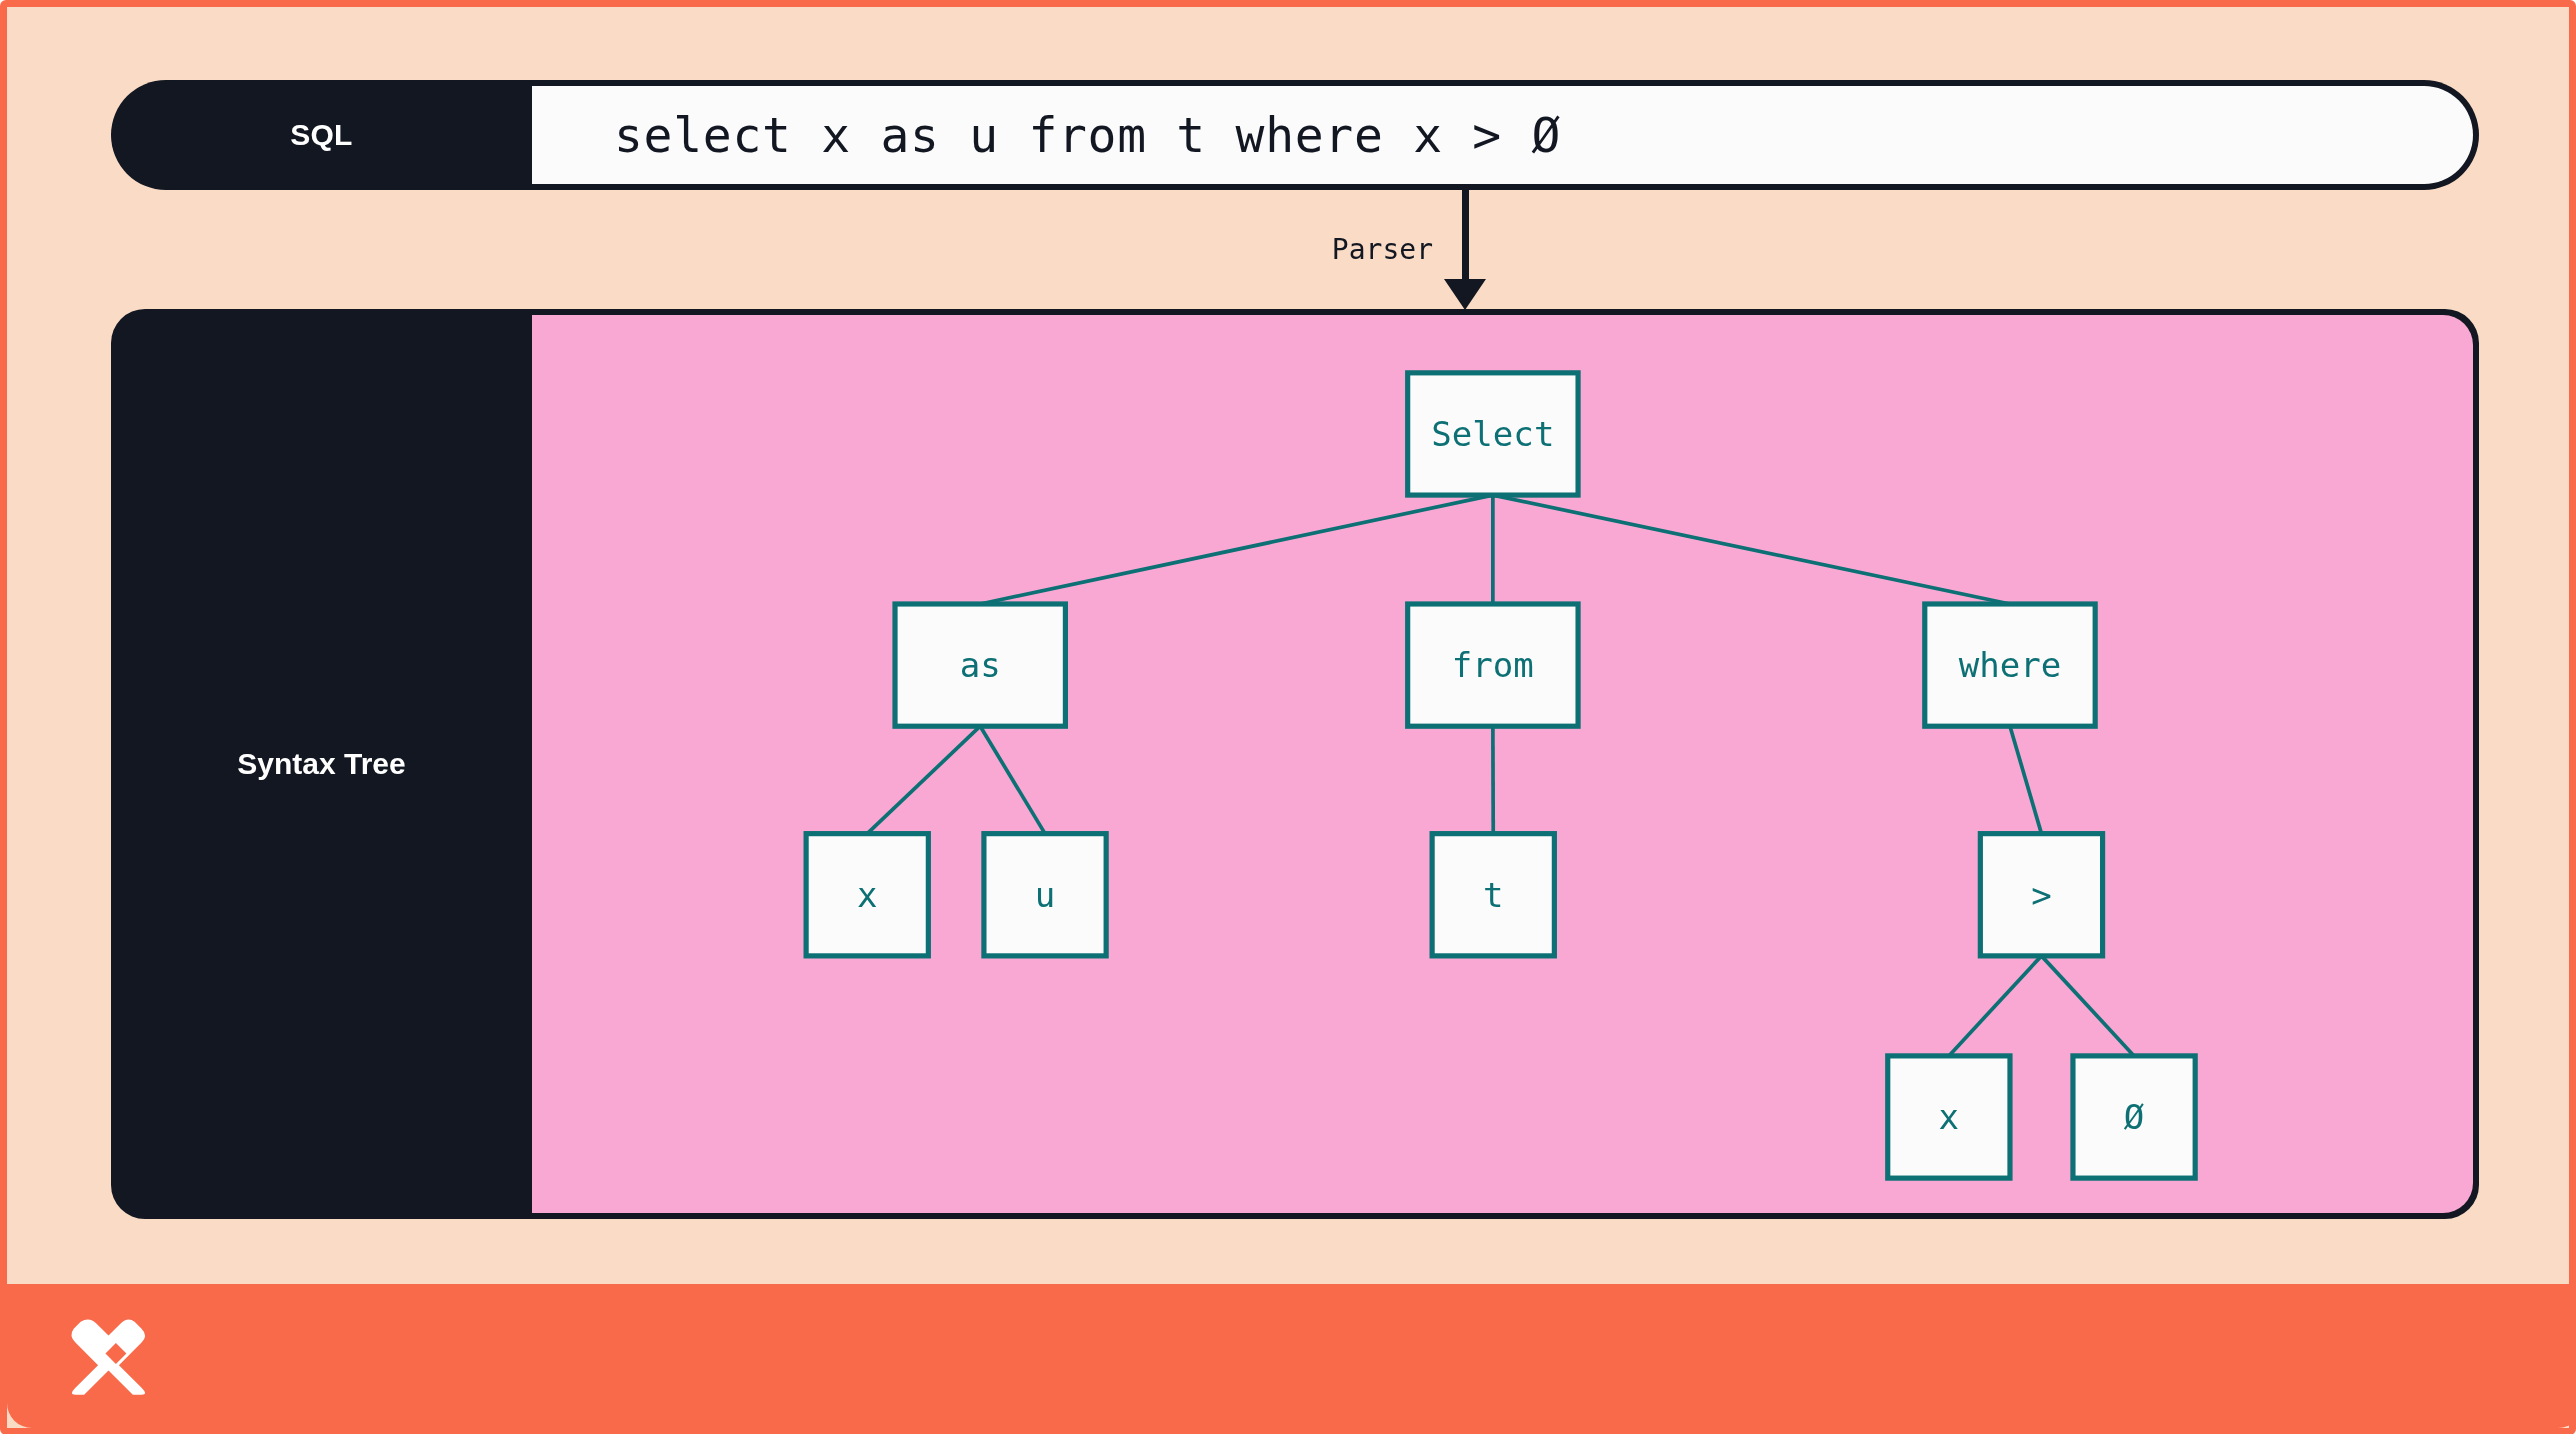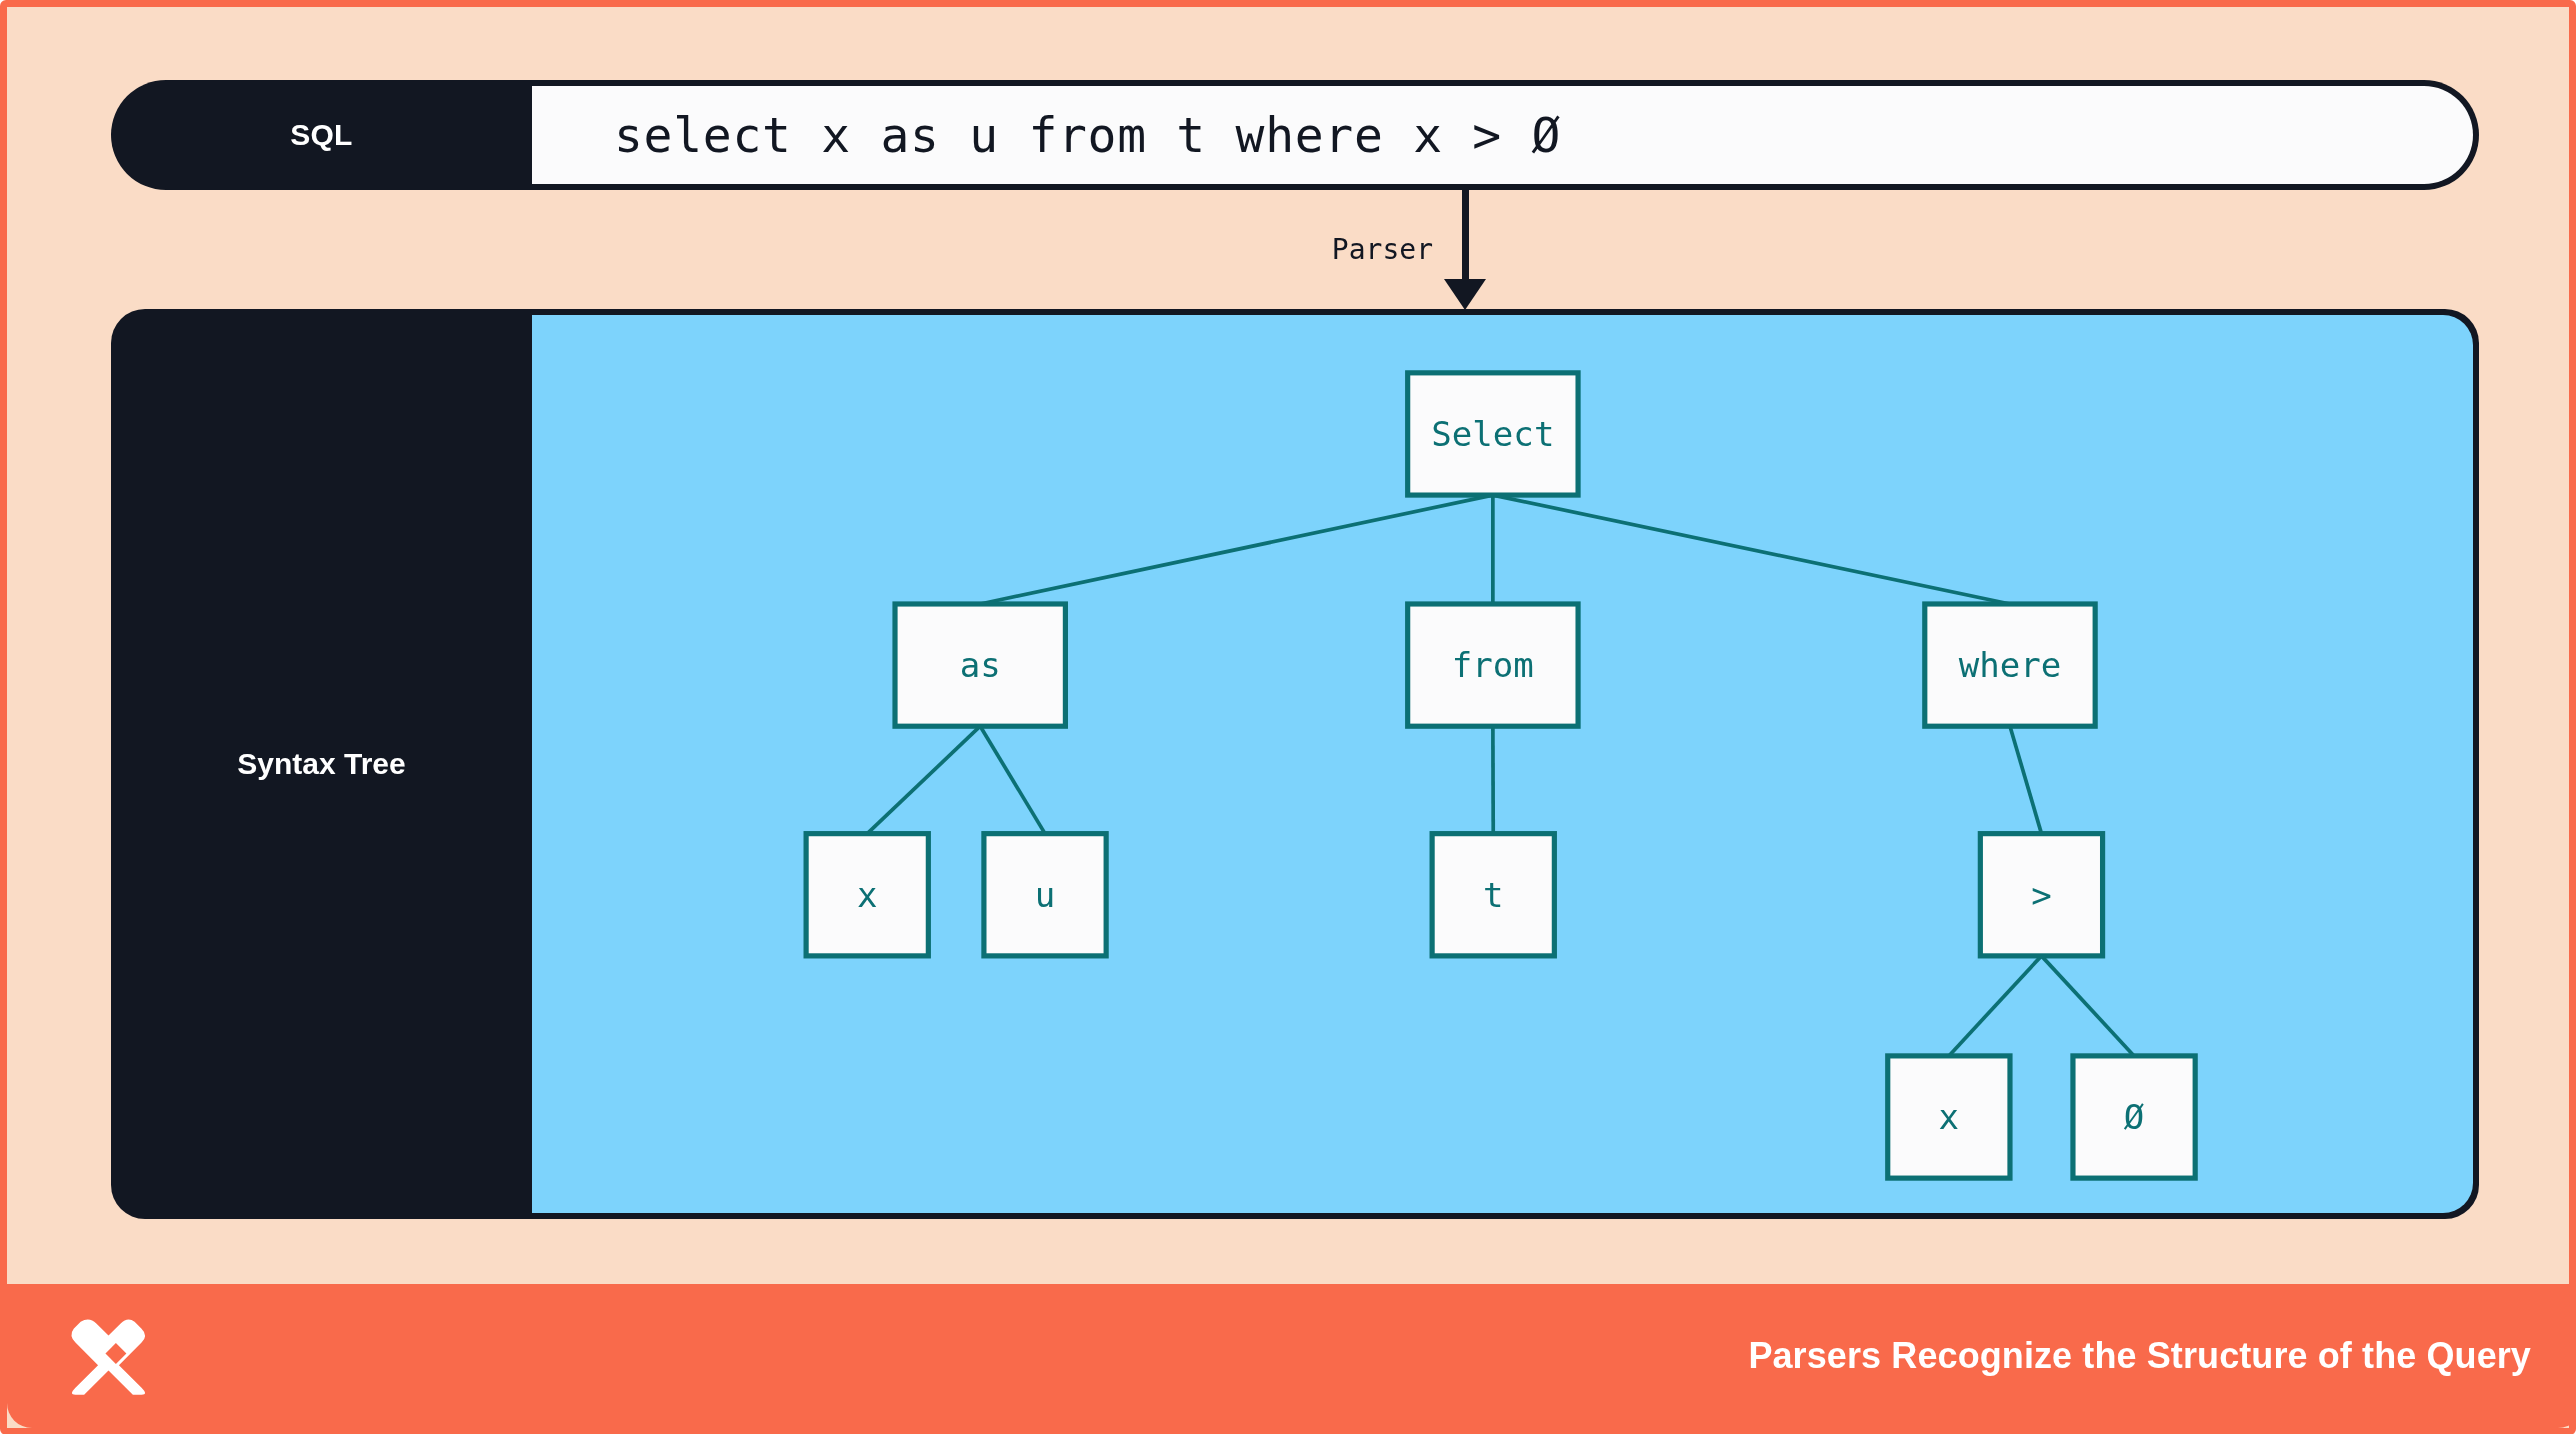--- a/index.html
+++ b/index.html
@@ -136,21 +136,21 @@
     justify-content: center;
     color: #ffffff;
     font-size: 30px;
     font-weight: bold;
     font-family: "Liberation Sans", sans-serif;
   }
   .tree-canvas-cell {
     flex: 1 1 auto;
     position: relative;
     margin: 6px 6px 6px 0;
-    background: #7dd3fc;
+    background: #f9a8d4;
     border-radius: 0 30px 30px 0;
     overflow: hidden;
   }
 
   
   .tree-svg {
     position: absolute;
     left: 0;
     top: 0;
     width: 100%;
@@ -271,18 +271,17 @@
             </g>
         </svg>
       </div>
     </div>
 
     <div class="footer-bar">
       <svg class="footer-logo" viewBox="0 0 100 100">
         <path d="M18 10 L10 18 Q4 26 12 34 L38 60 L12 86 Q4 94 12 94 L22 94 L50 66 L78 94 L88 94 Q96 94 88 86 L62 60 L88 34 Q96 26 88 18 L80 10 Q72 4 64 12 L50 26 L36 12 Q28 4 18 10 Z" fill="#ffffff"></path>
         <rect x="50" y="38" width="17" height="17" transform="rotate(45 58.5 46.5)" fill="#F96A4B"></rect>
       </svg>
-      <div class="footer-caption">Parsers Recognize the Structure of the Query</div>
     </div>
 
   </div>
 </div>
 
 
 </body></html>

